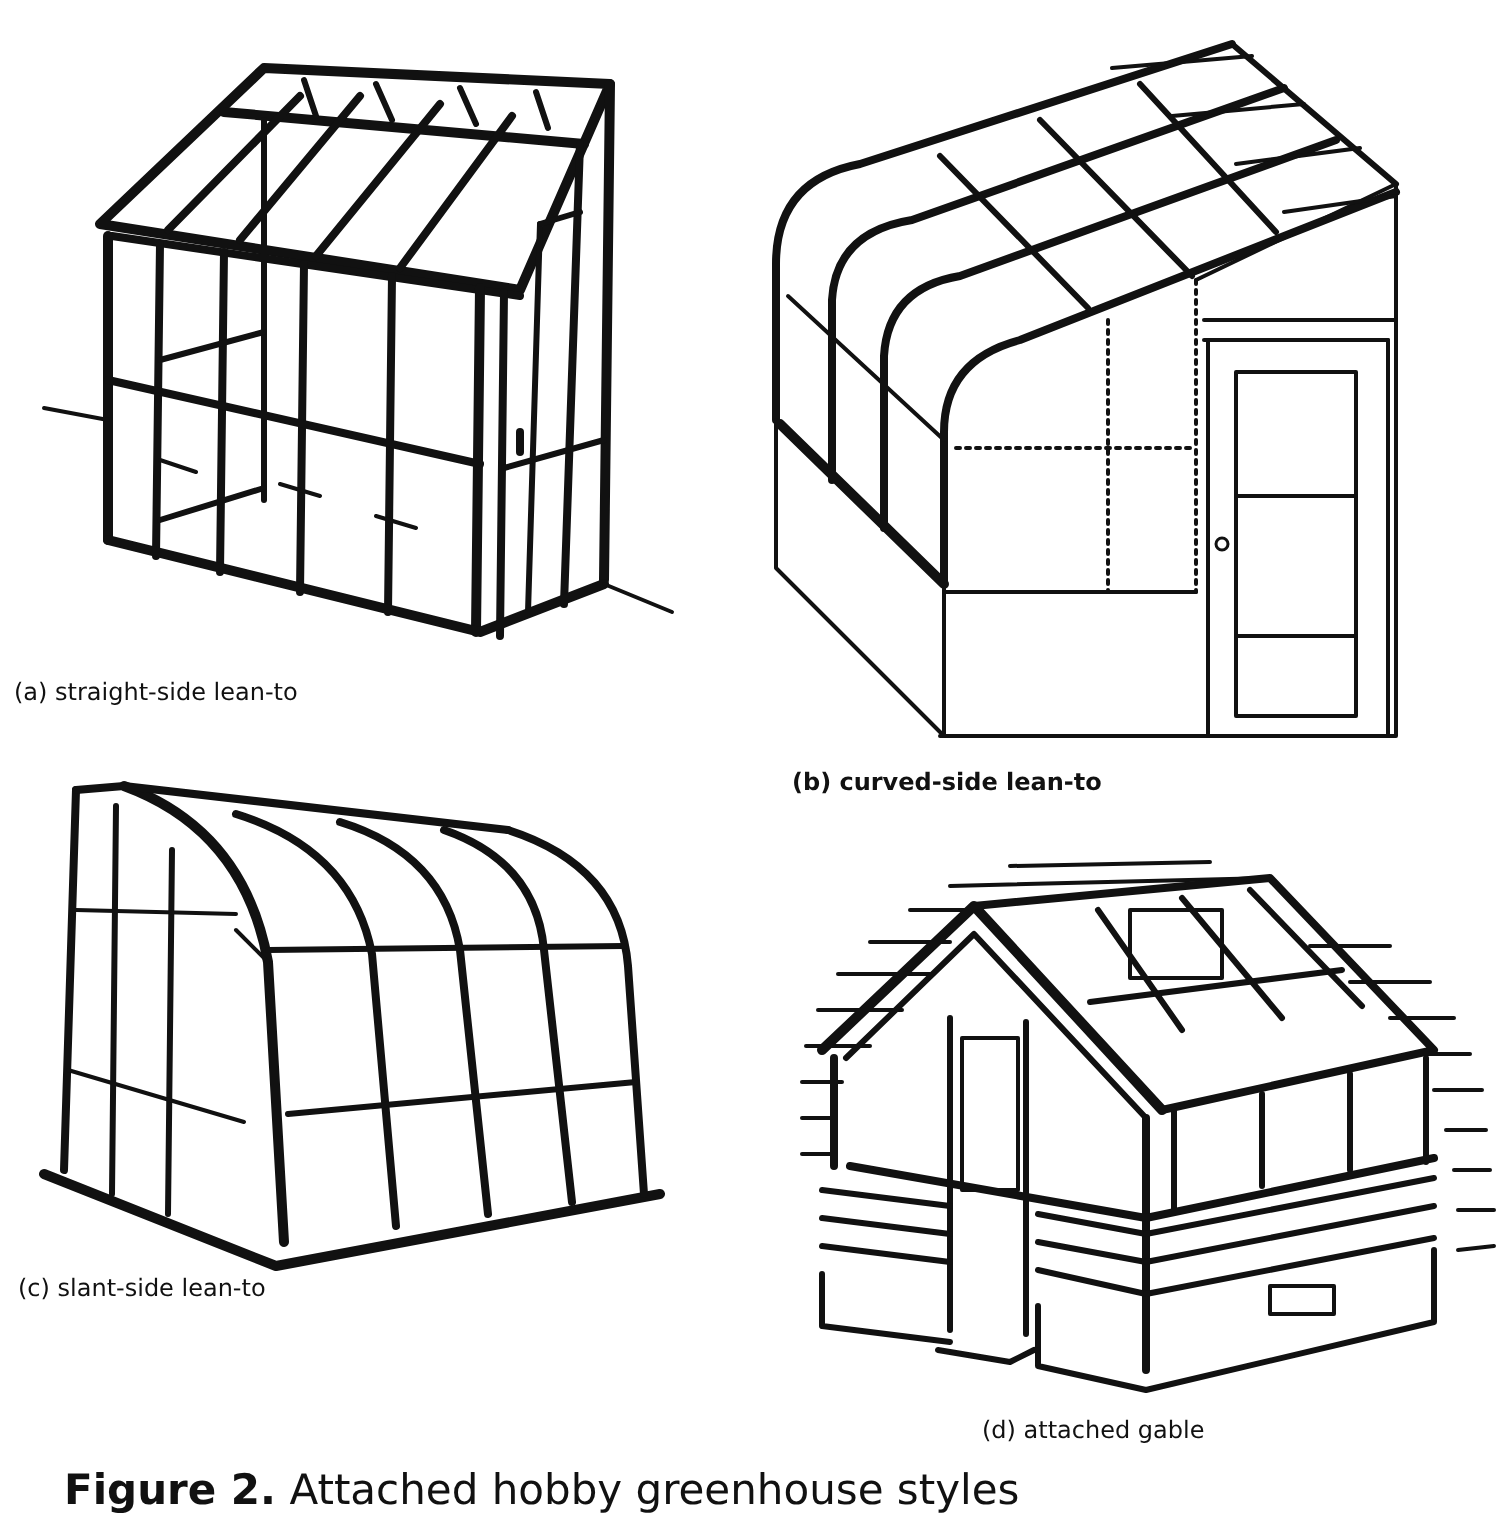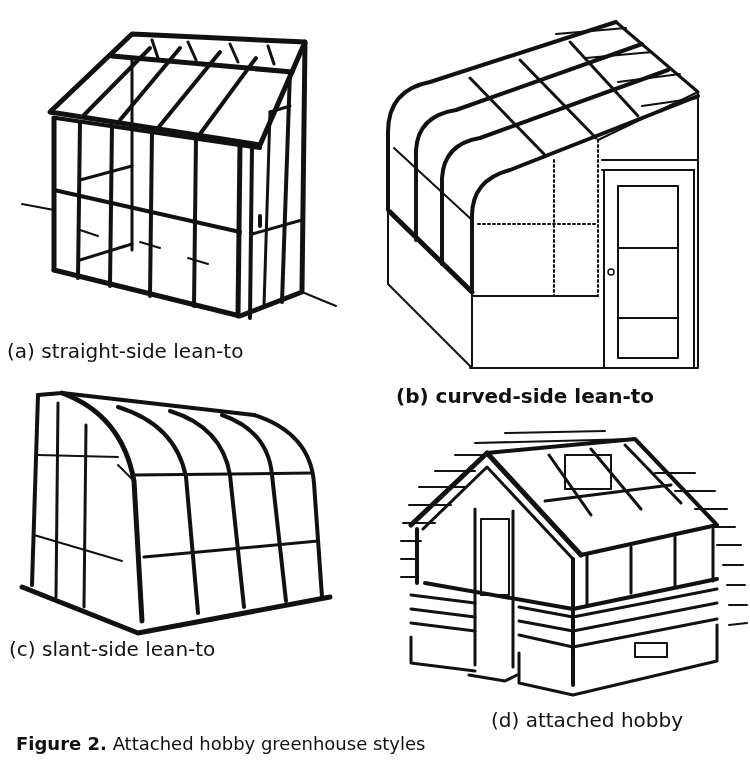--- a/index.html
+++ b/index.html
@@ -1,21 +1,21 @@
 <!DOCTYPE html>
 <html><head>
   <meta charset="utf-8">
   <style>
     html, body { margin: 0; padding: 0; background: #ffffff; }
     body { width: 750px; height: 762px; position: relative; overflow: hidden;
            font-family: "DejaVu Sans", "Liberation Sans", sans-serif; color: #111; }
     .panel { position: absolute; }
     .panel svg { position: absolute; left: 0; top: 0; overflow: visible; }
-    .label { position: absolute; font-size: 20px; white-space: nowrap; color: #111; }
-    .caption { position: absolute; left: 16px; top: 733px; font-size: 18px; white-space: nowrap; }
+    .label { position: absolute; font-size: 12px; white-space: nowrap; color: #111; }
+    .caption { position: absolute; left: 32px; top: 733px; font-size: 21px; white-space: nowrap; }
     .caption .num { font-weight: bold; }
     svg * { vector-effect: non-scaling-stroke; }
   </style>
 </head>
 <body>
 
 <div class="panel" style="left:20px;top:20px;width:330px;height:310px;">
   <svg width="330" height="310" viewBox="0 0 330 310" fill="none" stroke="#111" stroke-linejoin="round" stroke-linecap="round">
 
     <path d="M30 92 L112 14 L285 22 L240 125 Z" stroke-width="5"></path>
@@ -172,18 +172,18 @@
         <path d="M124 210 L178 222"></path>
       <path d="M178 192 L322 164"></path>
         <path d="M178 206 L322 178"></path>
         <path d="M178 222 L322 194"></path>
     </g>
 
     <path d="M16 212 L16 238 L80 246 M124 228 L124 258 L178 270 L322 236 L322 200" stroke-width="3"></path>
     <rect x="240" y="218" width="32" height="14" stroke-width="2"></rect>
   </svg>
 </div>
-<div class="label" style="left:491px;top:708px;">(d) attached hobby</div>
+<div class="label" style="left:491px;top:708px;">(d) attached gable</div>
 
 <div class="caption">
   <span class="num">Figure 2.</span>
   <span>Attached hobby greenhouse styles</span>
 </div>
 
 </body></html>

